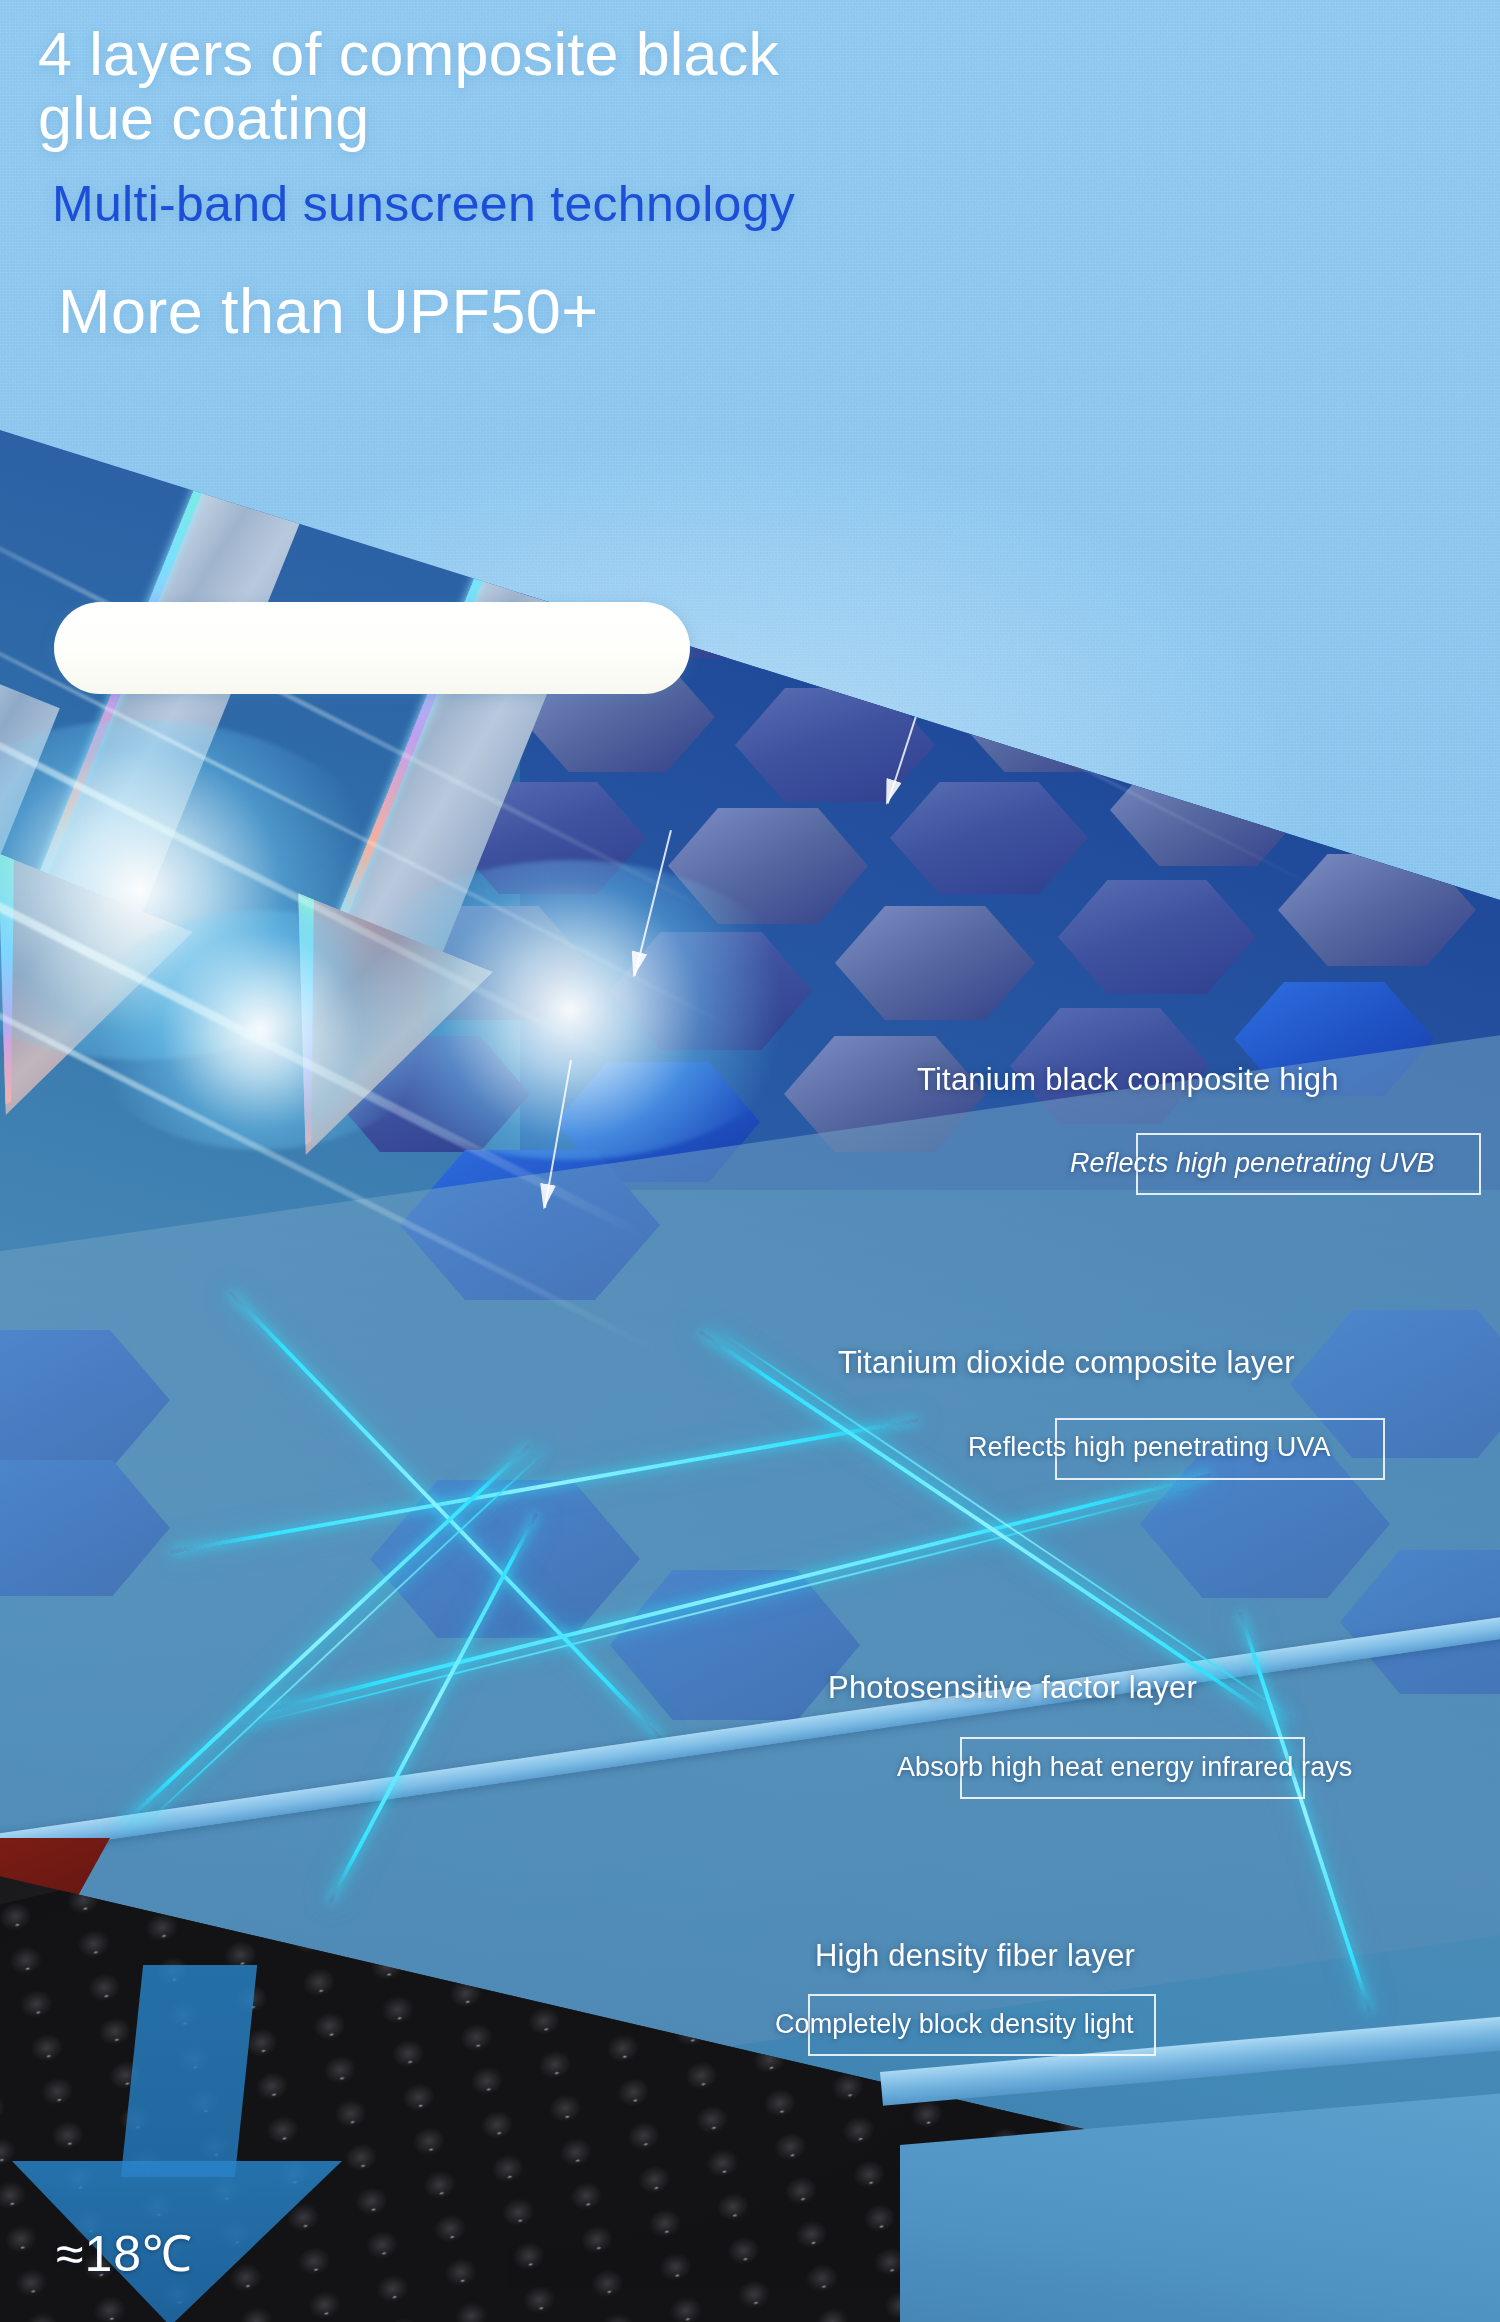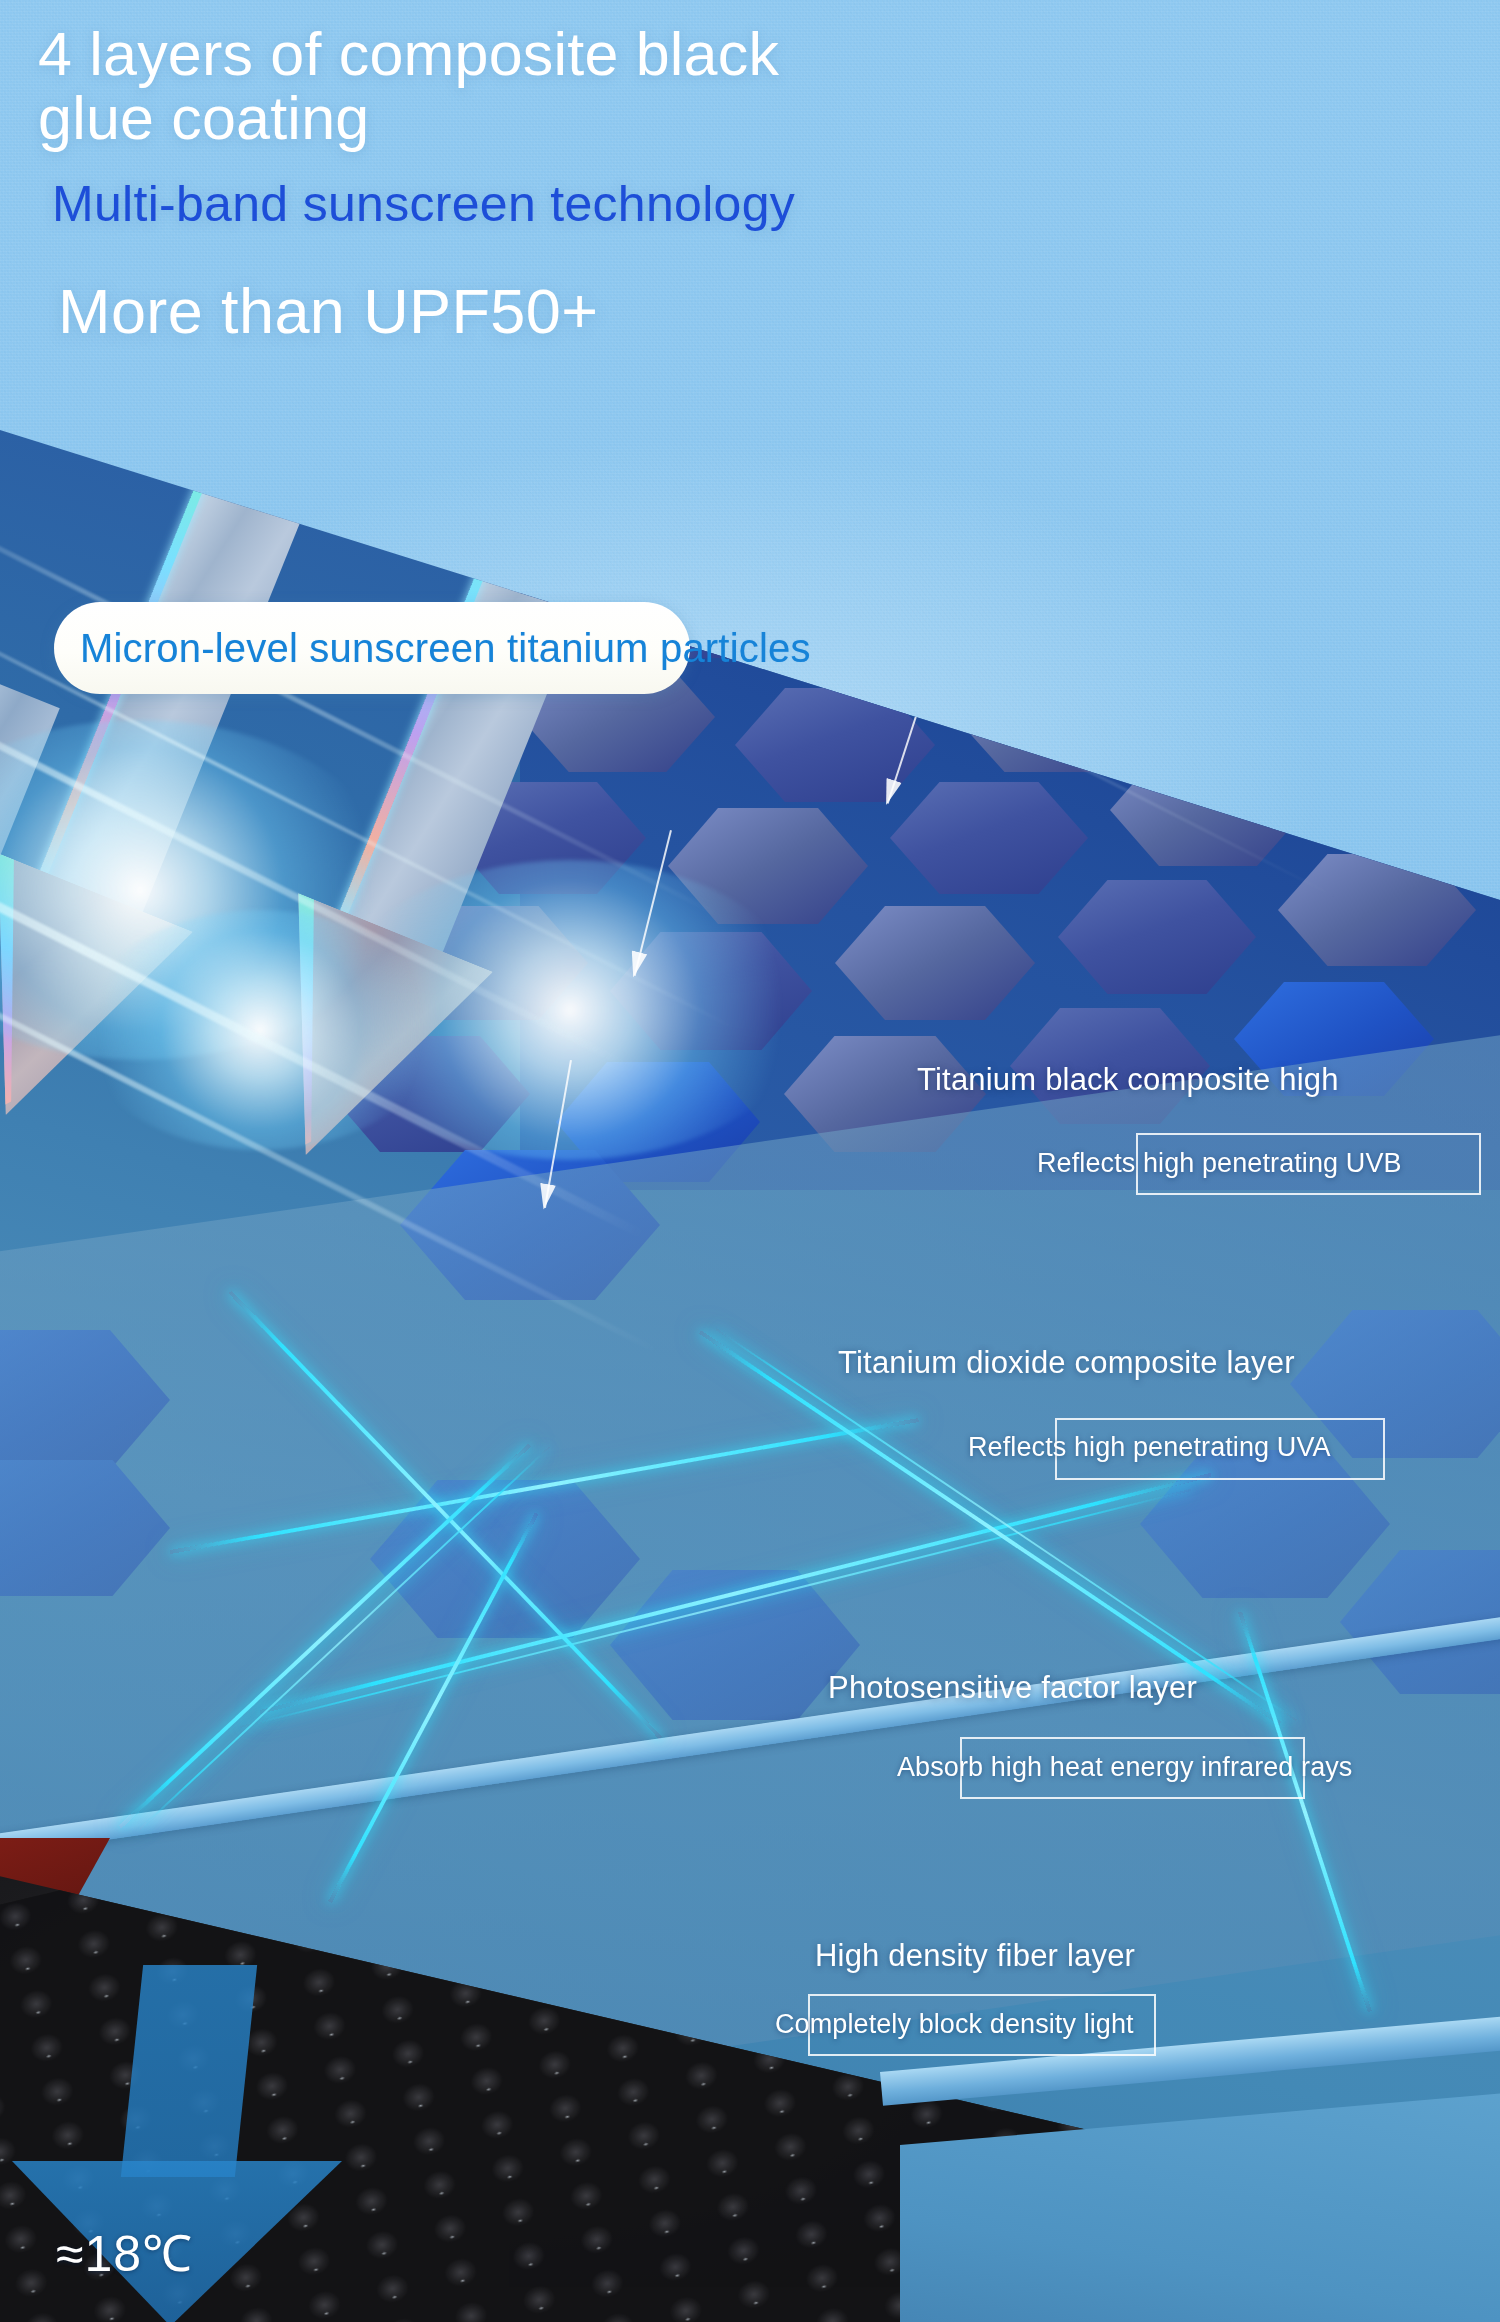--- a/index.html
+++ b/index.html
@@ -415,25 +415,24 @@
   </div>
   <div class="coolarrow-label">≈18℃</div>
 
   <div class="headline">4 layers of composite black
 glue coating</div>
   <div class="subhead">Multi-band sunscreen technology</div>
   <div class="upf">More than UPF50+</div>
 
 
   <div class="pill"></div>
-  <div class="pill-text">Micron-level sunscreen titanium particles</div>
 
   <div class="layer-label" style="left:917px;top:1062px;">Titanium black composite high</div>
   <div class="layer-box" style="left:1136px;top:1133px;width:345px;height:62px;"></div>
-  <div class="layer-sub" style="left:1037px;top:1148px;">Reflects high penetrating UVB</div>
+  <div class="layer-sub" style="left:1070px;top:1148px;font-style:italic;">Reflects high penetrating UVB</div>
 
   <div class="layer-label" style="left:838px;top:1345px;">Titanium dioxide composite layer</div>
   <div class="layer-box" style="left:1055px;top:1418px;width:330px;height:62px;"></div>
   <div class="layer-sub" style="left:968px;top:1432px;">Reflects high penetrating UVA</div>
 
   <div class="layer-label" style="left:828px;top:1670px;">Photosensitive factor layer</div>
   <div class="layer-box" style="left:960px;top:1737px;width:345px;height:62px;"></div>
   <div class="layer-sub" style="left:897px;top:1752px;">Absorb high heat energy infrared rays</div>
 
   <div class="layer-label" style="left:815px;top:1938px;">High density fiber layer</div>

